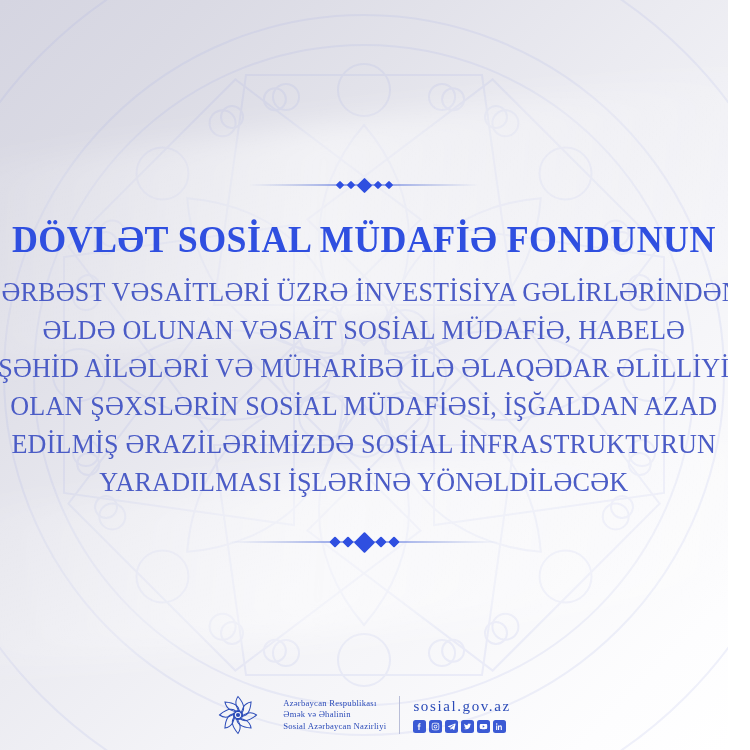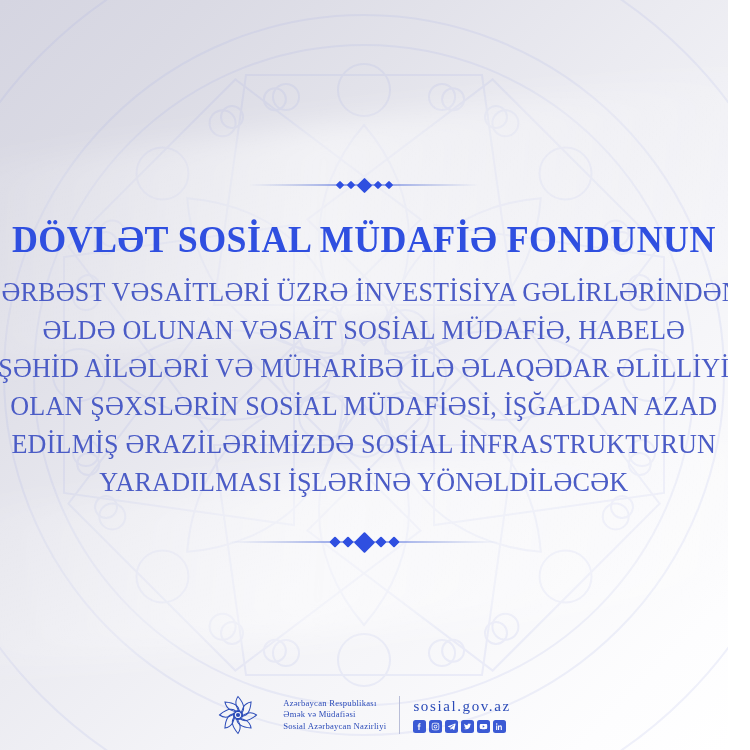--- a/index.html
+++ b/index.html
@@ -346,21 +346,21 @@
                   <path d="M 0 -44 C 12 -30 20 -16 8 -4 C -4 -14 -10 -30 0 -44 Z"></path>
                 </g>
               <circle cx="0" cy="0" r="11"></circle>
               <circle cx="0" cy="0" r="5" fill="#2b4bb8" stroke="none"></circle>
             </g>
           </g>
         </svg>
       </span>
       <span class="ministry">
         <span style="display:block">Azərbaycan Respublikası</span>
-        <span style="display:block">Əmək və Müdafiəsi</span>
+        <span style="display:block">Əmək və Əhalinin</span>
         <span style="display:block">Sosial Azərbaycan Nazirliyi</span>
       </span>
     </div>
 
     <span class="vbar"></span>
 
     <div class="webcol">
       <span class="weburl">sosial.gov.az</span>
       <span class="socials">
 

